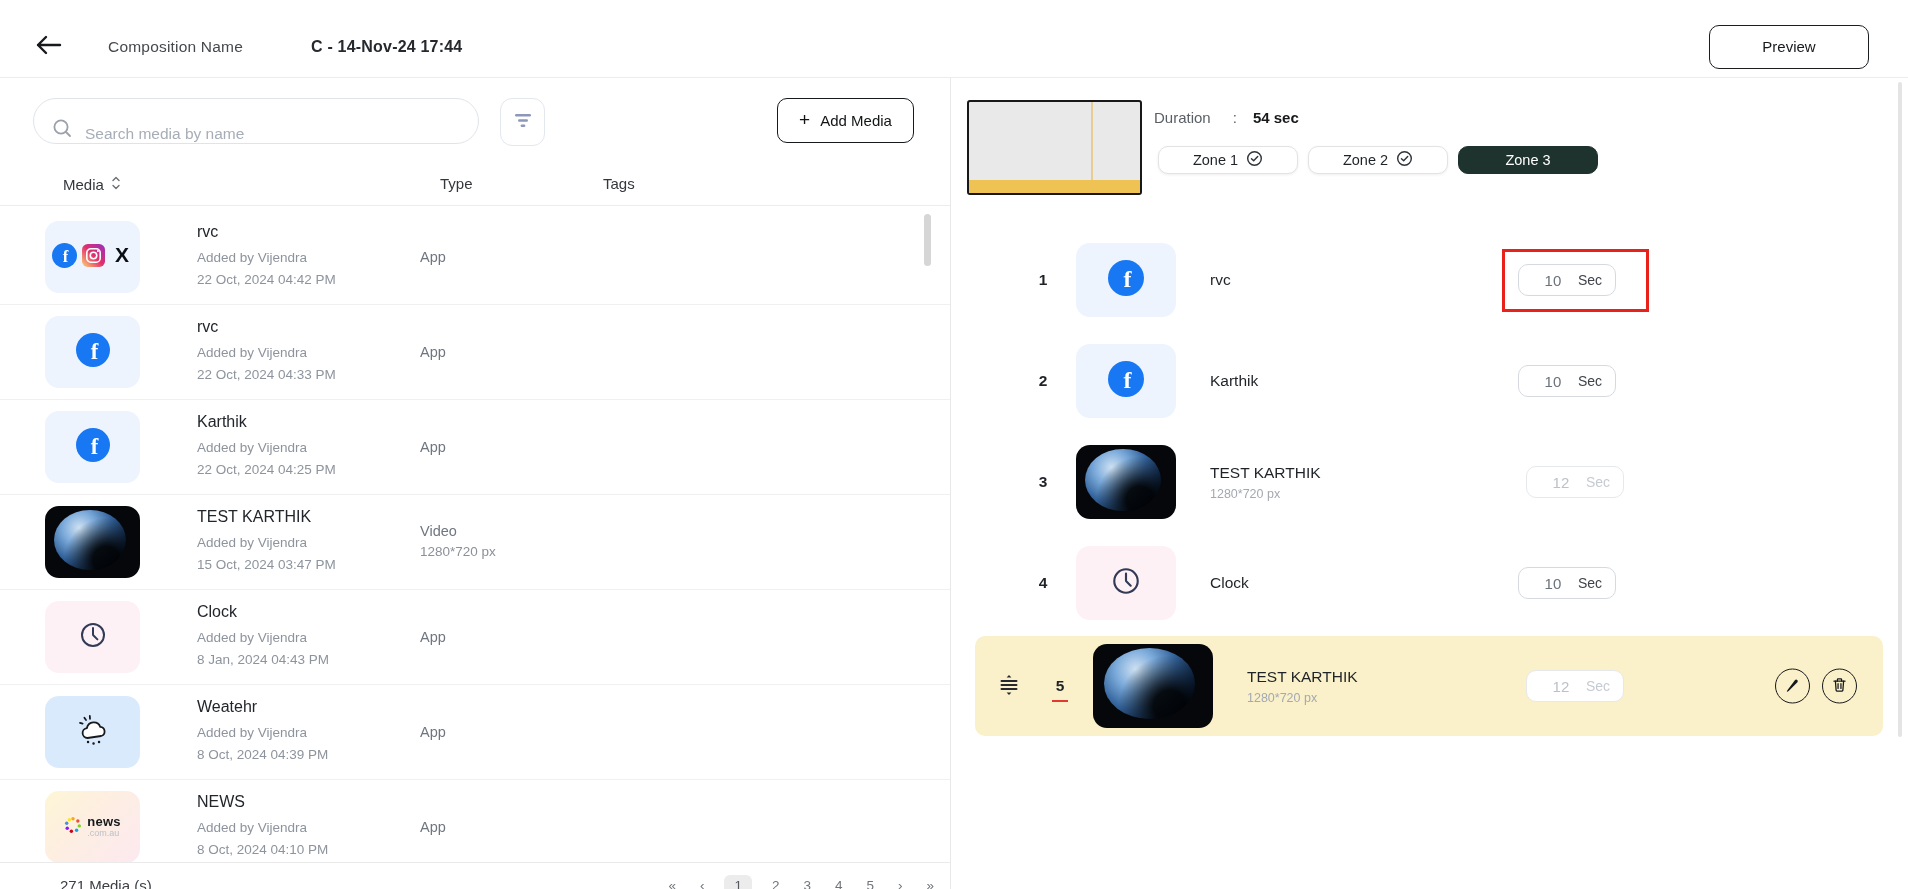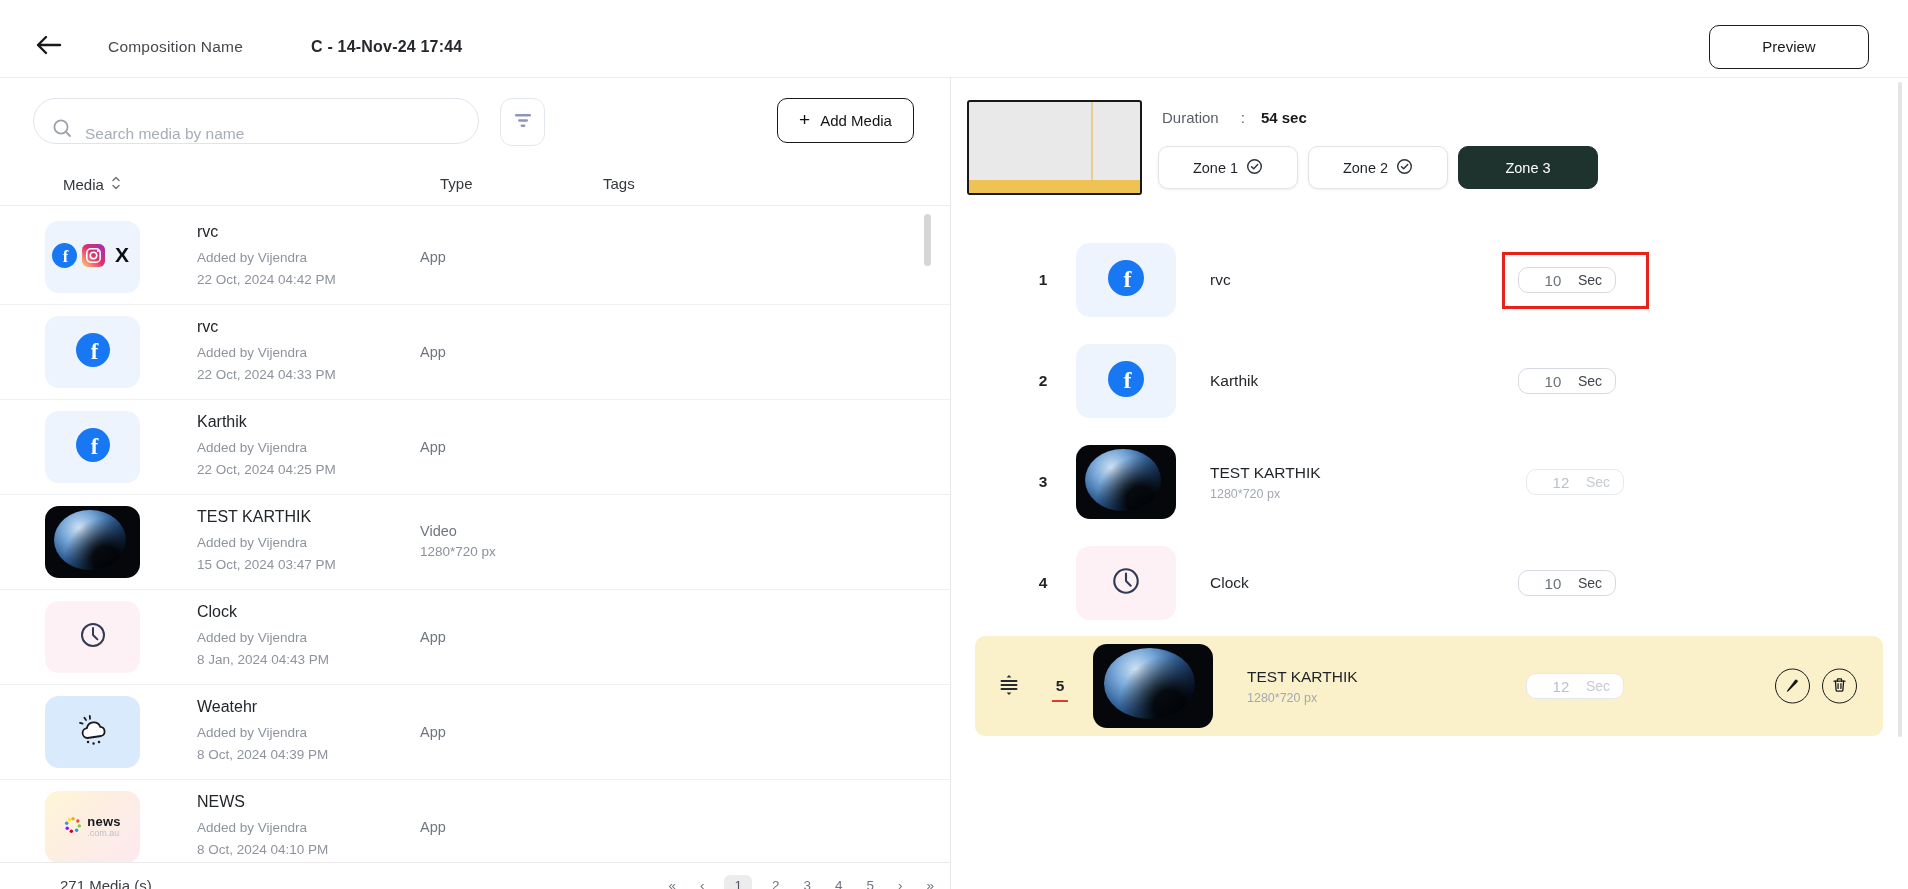--- a/index.html
+++ b/index.html
@@ -68,27 +68,27 @@
 
   .vdivider { position:absolute; left:950px; top:78px; width:1px; height:811px; background:#e8e8e8; }
 
   
   .right-panel { position:absolute; left:951px; top:78px; width:957px; height:811px; }
   .zone-preview { position:absolute; left:16px; top:22px; width:175px; height:95px;
     border:2px solid #17181a; border-radius:3px; background:#e9e9e9; overflow:hidden; }
   .zp-vline { position:absolute; left:122px; top:0; bottom:13px; width:2px; background:#e7cd92; }
   .zp-strip { position:absolute; left:0; right:0; bottom:0; height:13px; background:#eec253; }
 
-  .duration-row { position:absolute; left:211px; top:31px; display:flex; align-items:center; font-size:15px; }
+  .duration-row { position:absolute; left:203px; top:31px; display:flex; align-items:center; font-size:15px; }
   .dur-label { color:#5a5f66; }
   .dur-sep { color:#5a5f66; margin-left:22px; }
   .dur-value { margin-left:16px; font-weight:700; color:#17191b; }
 
   .zones { position:absolute; left:207px; top:68px; display:flex; gap:10px; }
-  .zone { width:140px; height:43px; border-radius:10px; background:#fff;
+  .zone { width:140px; height:28px; border-radius:10px; background:#fff;
     border:1px solid #e3e3e3; box-shadow:0 1px 3px rgba(0,0,0,.07);
     display:flex; align-items:center; justify-content:center; gap:8px;
     font-size:14.5px; color:#1f2327; font-family:inherit; cursor:pointer; }
   .zone.active { background:#1e332e; border-color:#1e332e; color:#fff; box-shadow:none; }
 
   .comp-list { position:absolute; left:24px; top:154px; width:908px; }
   .crow { position:relative; height:96px; margin-bottom:5px; display:flex;
     align-items:center; padding-left:55px; cursor:pointer; }
   .crow.selected { height:100px; background:#faf0c9; border-radius:10px; padding-left:72px; }
   .cnum { width:26px; text-align:center; font-size:15.5px; font-weight:700;
@@ -96,21 +96,21 @@
   .crow.selected .cnum::after { content:""; position:absolute; left:5px; right:5px;
     bottom:-7px; height:2.4px; background:#e03b2f; }
   .cthumb { margin-left:20px; width:100px; height:74px; border-radius:14px; flex:none;
     position:relative; display:flex; align-items:center; justify-content:center; overflow:hidden; }
   .crow.selected .cthumb { width:120px; height:84px; }
   .cname { margin-left:34px; }
   .cname .t { font-size:15.5px; color:#1f2327; font-weight:500; }
   .cres { font-size:12.5px; color:#a3a9b1; margin-top:5px; }
 
   .dur-wrap { position:absolute; left:543px; top:50%; transform:translateY(-50%); }
-  .dur { width:98px; height:26px; border:1.5px solid #d6dae0; border-radius:10px;
+  .dur { width:98px; height:32px; border:1.5px solid #d6dae0; border-radius:10px;
     background:#fff; display:flex; align-items:center; padding:8px 13px; }
   .dur input { width:40px; flex:1; border:none; outline:none; background:transparent;
     text-align:center; font-size:15px; color:#6c727b; font-family:inherit; }
   .dur .unit { font-size:14px; color:#3f444b; margin-left:4px; }
   .dur.disabled { border-color:#e6e9ec;margin-left:8px; }
   .dur.disabled input { color:#bcc1c9; }
   .dur.disabled .unit { color:#c6cad1; }
   .annotation { position:absolute; left:-16px; top:-15px; right:-33px; bottom:-16px;
     border:3px solid #e8211a; pointer-events:none; }
 

